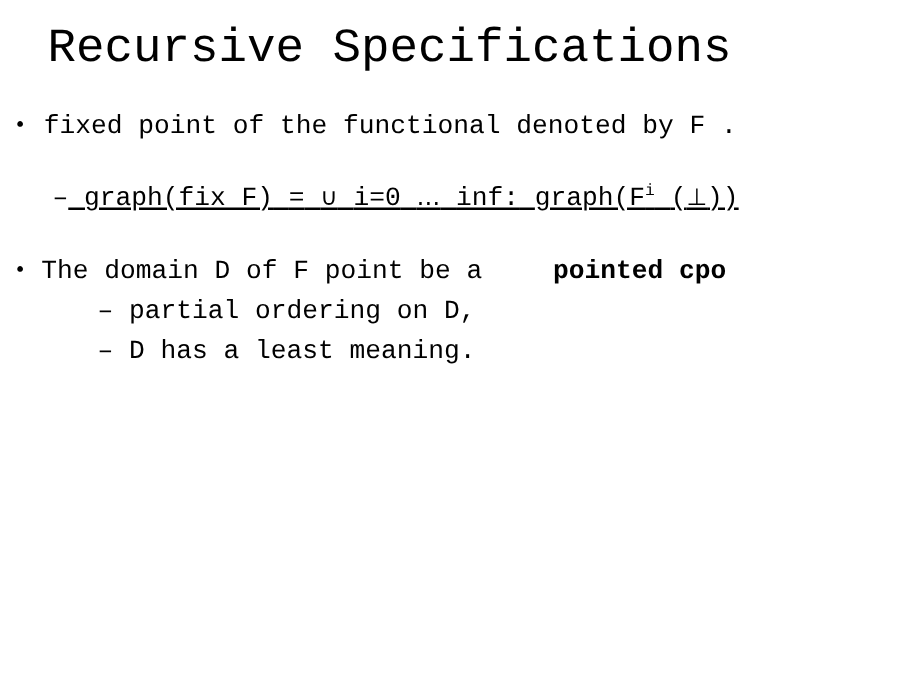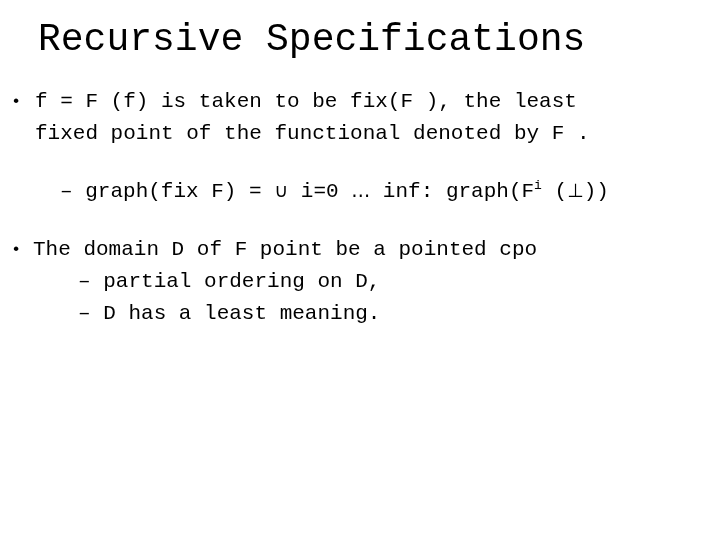--- a/index.html
+++ b/index.html
@@ -63,30 +63,31 @@
     font-size: 21px;
     line-height: 32px;
     white-space: nowrap;
   }
   .bullet-l2 .dash {
     display: inline-block;
   }
 
   .formula-row {
     margin-top: 24px;
-    padding-left: 60px;
+    padding-left: 42px;
+    text-decoration: underline;
   }
   .sub-row {
     padding-left: 37px;
     margin-left: 41px;
   }
 
   .gap-after-formula { height: 26px; }
 
-  .bold { font-weight: normal; }
+  .bold { font-weight: bold; margin-left: 44px; }
 
   .sup {
     font-size: 13px;
     vertical-align: super;
     line-height: 0;
   }
 
   .sym { font-family: "DejaVu Sans", sans-serif; font-size: 19px; }
   .sym-bot { font-family: "DejaVu Sans", sans-serif; font-size: 19px; }
   .ellipsis { font-family: "DejaVu Sans", sans-serif; font-size: 19px; }
@@ -95,23 +96,20 @@
 <body>
 
 <div class="slide">
 
   <div class="title">Recursive Specifications</div>
 
   <div class="body">
 
     <div class="bullet-l1">
       <span class="dot">•</span>
-    </div>
-    <div class="bullet-l1">
-      <span class="cont">f = F (f) is taken to be fix(F ), the least</span>
     </div>
     <div class="bullet-l1">
       <span class="cont">fixed point of the functional denoted by F .</span>
     </div>
 
     <div class="bullet-l2 formula-row">
       <span class="dash">–</span><span>&nbsp;</span><span>graph(fix F)</span><span>&nbsp;</span><span>=</span><span>&nbsp;</span><span class="sym">∪</span><span>&nbsp;</span><span>i=0</span><span>&nbsp;</span><span class="ellipsis">…</span><span>&nbsp;</span><span>inf:</span><span>&nbsp;</span><span>graph(F</span><span class="sup">i</span><span>&nbsp;</span><span>(</span><span class="sym-bot">⊥</span><span>))</span>
     </div>
 
     <div class="gap-after-formula"></div>

